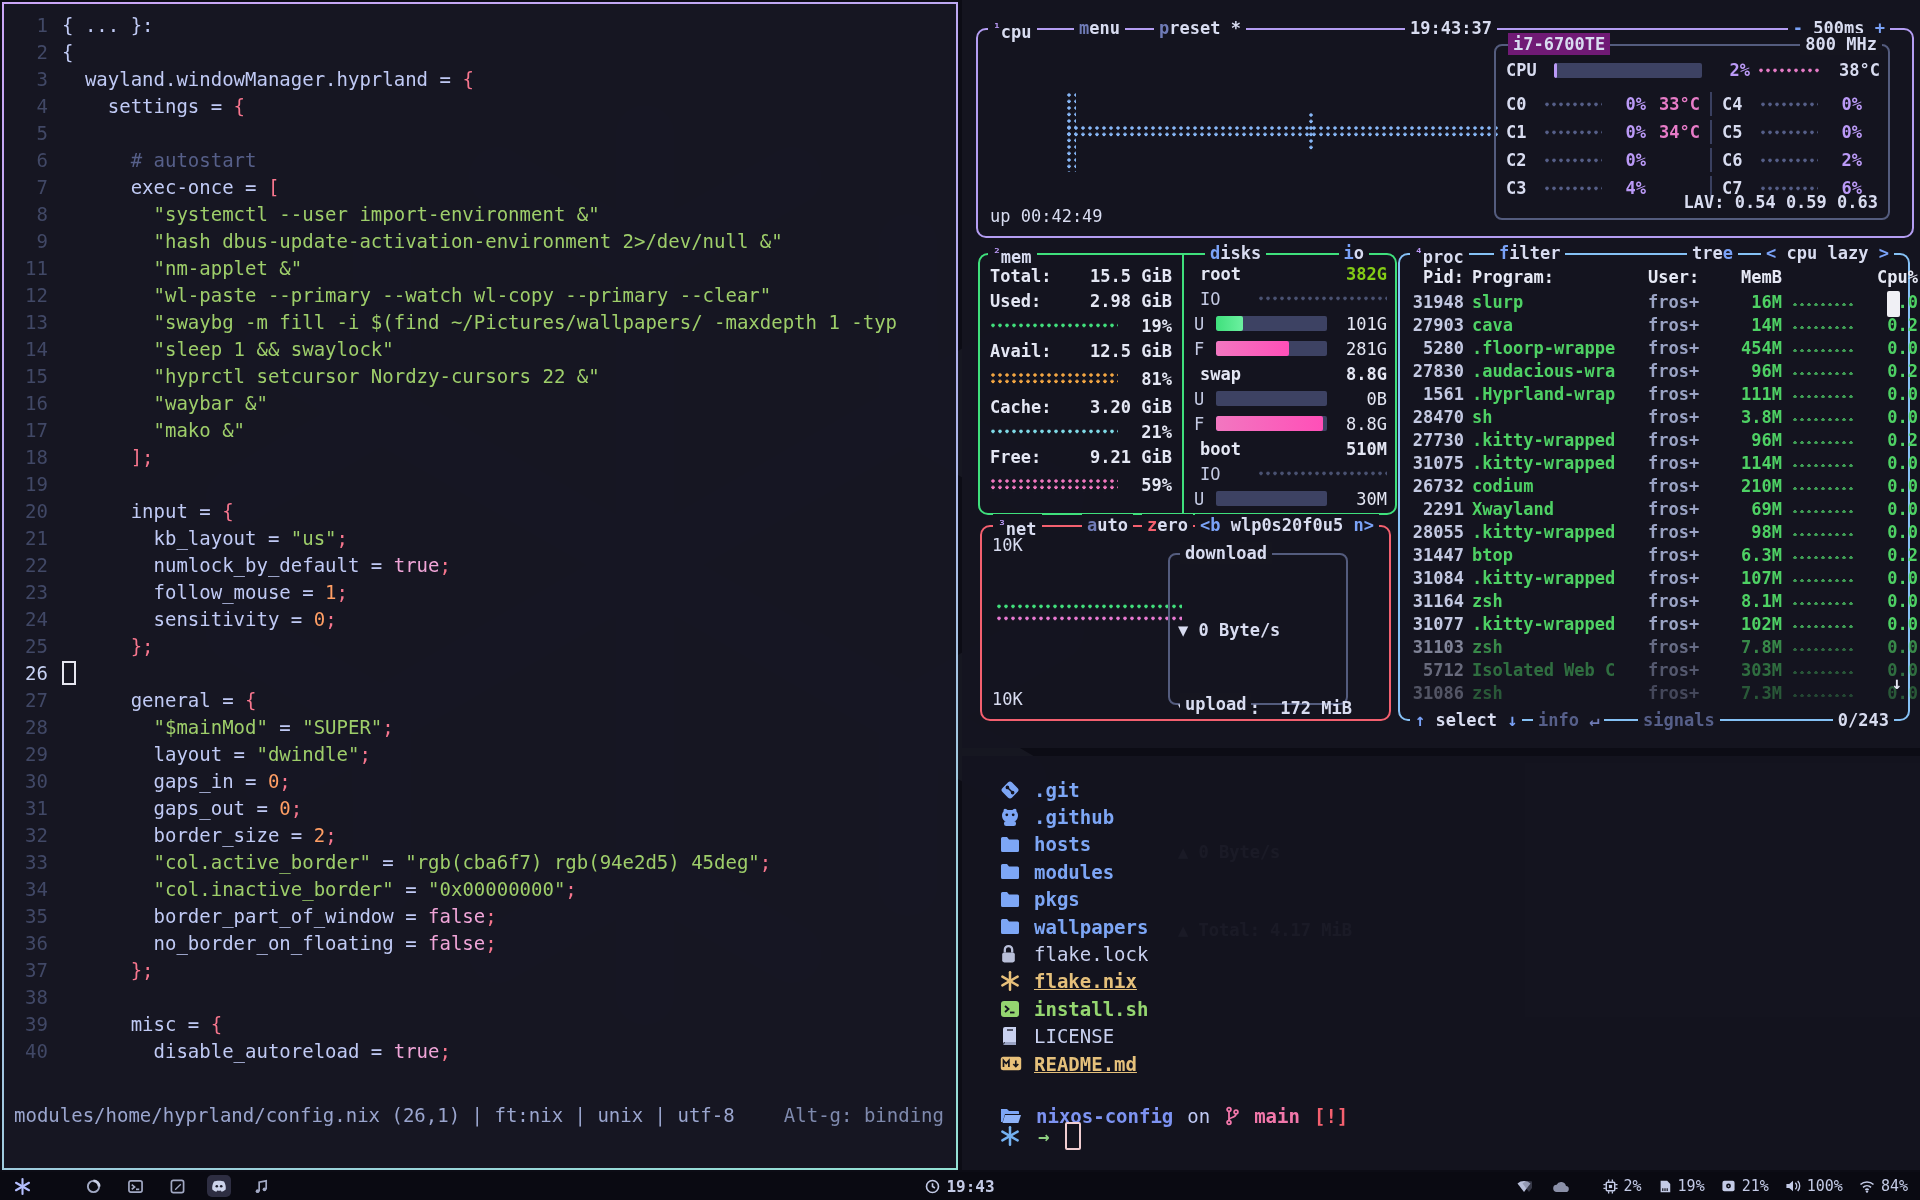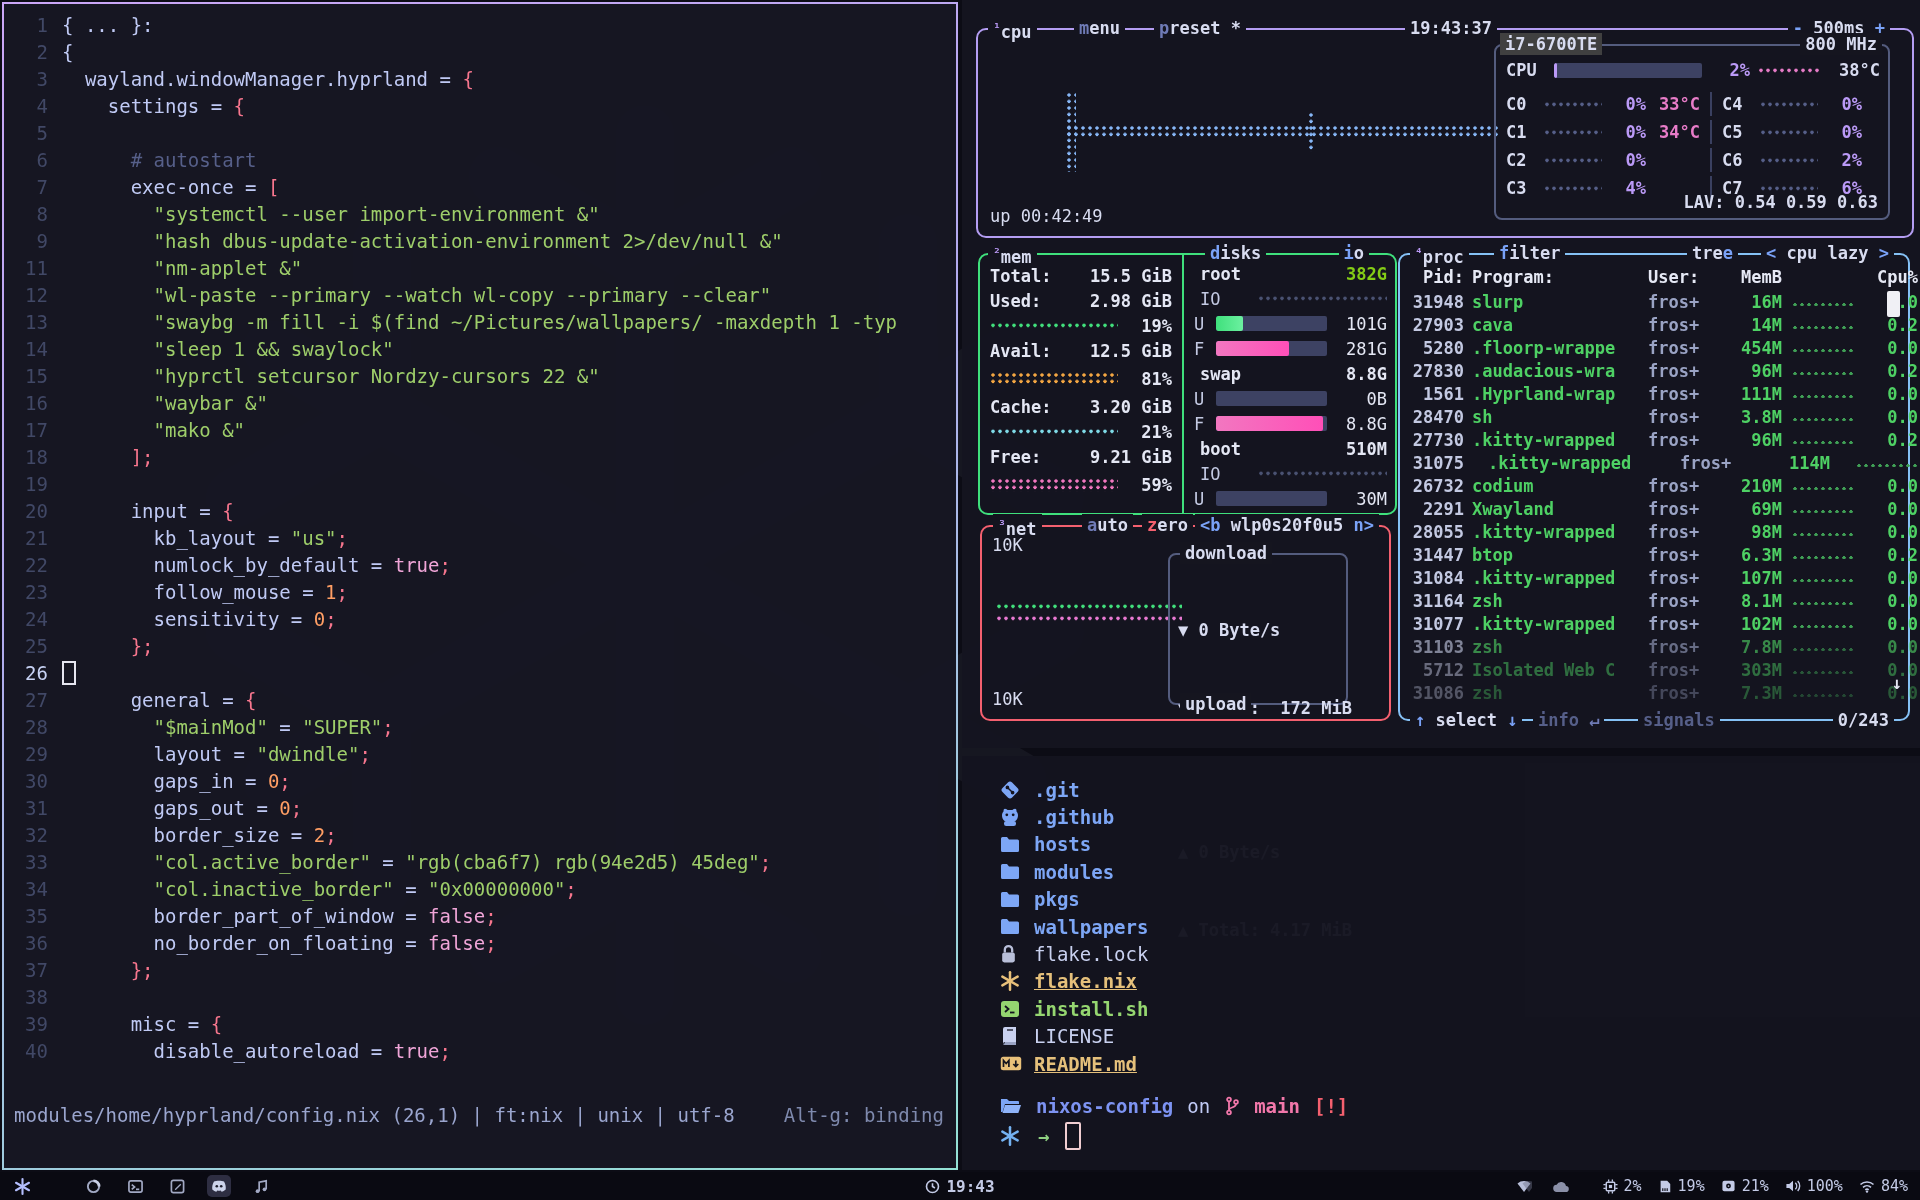--- a/index.html
+++ b/index.html
@@ -150,21 +150,21 @@
       <span class="tab" style="left:427px"><span>19:43:37</span></span>
       <span class="tab" style="right:22px"><i class="hkb">-</i> <span>500ms</span> <i class="hkb">+</i></span>
 
       <div class="dots" style="--dc:#87b7f7;position:absolute;left:88px;top:95px;width:432px;height:13px;"></div>
       <div class="dots" style="--dc:#87b7f7;position:absolute;left:88px;top:62px;width:10px;height:80px;"></div>
       <div class="dots" style="--dc:#87b7f7;position:absolute;left:330px;top:82px;width:8px;height:40px;"></div>
 
       <span class="b-txt" style="position:absolute;left:12px;bottom:10px;font-size:17px;">up 00:42:49</span>
 
       <div class="bbox" style="left:516px;top:14px;width:392px;height:172px;border-color:#545c7e;border-radius:8px;">
-        <span class="tab b-bold" style="left:4px;background:#404040">i7-6700TE</span>
+        <span class="tab b-bold" style="left:12px;background:#701a75">i7-6700TE</span>
         <span class="tab b-bold" style="right:6px;background:#15151f">800 MHz</span>
 
         <div class="row" style="position:absolute;left:10px;right:8px;top:12px;height:24px;gap:8px;">
           <span class="b-txt b-bold" style="width:40px">CPU</span>
           <span class="meterbar" style="flex:1 1 auto;">
               <span class="meterfill" style="width:2%;background:#bb9af7"></span>
             </span>
           <span class="b-purple b-bold" style="width:40px;text-align:right">2%</span>
           <span class="dots" style="--dc:#e87cc8;width:62px;height:7px;"></span>
           <span class="b-txt b-bold" style="width:52px;text-align:right">38°C</span>
@@ -402,21 +402,21 @@
             <span class="pc6">0.0</span>
           </div>
           <div class="prow" style="opacity: 1;">
             <span class="pc1">27730</span>
             <span class="pc2">.kitty-wrapped</span>
             <span class="pc3">fros+</span>
             <span class="pc4">96M</span>
             <span class="pc5"><span class="dots" style="--dc: #3f9e55; display: inline-block; width: 64px; height: 6px;"></span></span>
             <span class="pc6">0.2</span>
           </div>
-          <div class="prow" style="opacity: 1; gap: 16px;">
+          <div class="prow" style="opacity: 1;">
             <span class="pc1">31075</span>
             <span class="pc2">.kitty-wrapped</span>
             <span class="pc3">fros+</span>
             <span class="pc4">114M</span>
             <span class="pc5"><span class="dots" style="--dc: #3f9e55; display: inline-block; width: 64px; height: 6px;"></span></span>
             <span class="pc6">0.0</span>
           </div>
           <div class="prow" style="opacity: 1;">
             <span class="pc1">26732</span>
             <span class="pc2">codium</span>
@@ -612,21 +612,21 @@
             <svg width="22" height="15" viewBox="0 0 22 15">
               <rect x="0.8" y="0.8" width="20.4" height="13.4" rx="2.5" fill="#e8c07a"></rect>
               <path d="M3.5 11V4.5l2.7 3 2.7-3V11" stroke="#14141f" stroke-width="1.7" fill="none"></path>
               <path d="M15.8 4.5V10M13.3 8l2.5 2.6L18.3 8" stroke="#14141f" stroke-width="1.7" fill="none"></path>
             </svg>
           </span>
           <span class="fn-yellow">README.md</span>
         </div>
       </div>
 
-    <div class="frow" style="position:absolute;left:38px;top:336px;gap:14px;">
+    <div class="frow" style="position:absolute;left:38px;top:346px;gap:14px;">
       <span class="fic">
         <svg width="22" height="18" viewBox="0 0 22 18">
             <path d="M1 2h6l2 2h9a1 1 0 011 1v2H5L2.6 15H1z" fill="#7da6f5"></path>
             <path d="M5 8h16l-2.6 8H2.5z" fill="#8fb3f8"></path>
           </svg>
       </span>
       <span style="color:#7d93f2;font-weight:bold">nixos-config</span>
       <span style="color:#c0caf5;font-weight:normal">on</span>
       <span class="fic" style="width:16px;flex-basis:16px">
         <svg width="16" height="20" viewBox="0 0 16 20">

